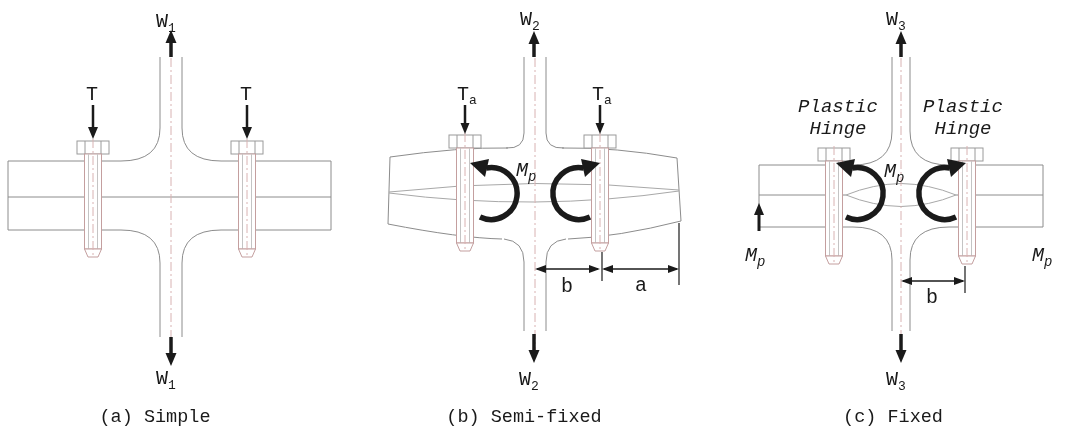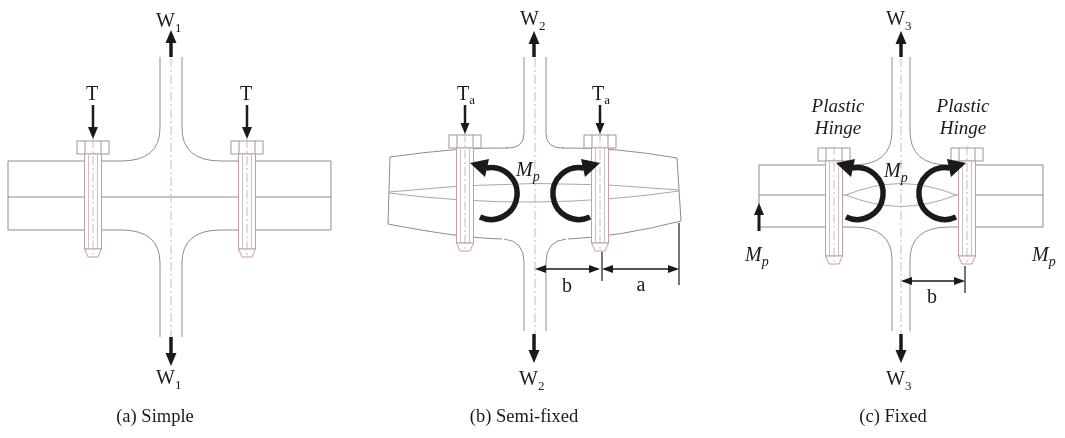--- a/index.html
+++ b/index.html
@@ -1,20 +1,20 @@
 <!DOCTYPE html>
 <html><head>
 <meta charset="utf-8">
 <style>
   html,body{margin:0;padding:0;background:#ffffff;}
   #figure-wrap{
     position:relative;
     width:1065px;height:438px;
     background:#ffffff;
-    font-family:Liberation Serif, serif;
+    font-family:Liberation Mono, monospace;
     overflow:hidden;
   }
   svg text{ fill:#1a1a1a; }
   .lbl      { font-size:20px; }
   .lbl-sub  { font-size:13px; }
   .lbl-it   { font-size:20px; font-style:italic; }
   .lbl-it-sub{ font-size:14px; font-style:italic; }
   .hinge-lbl{ font-size:19px; font-style:italic; }
   .dim-lbl  { font-size:20px; }
   .caption  { font-size:18.5px; }

